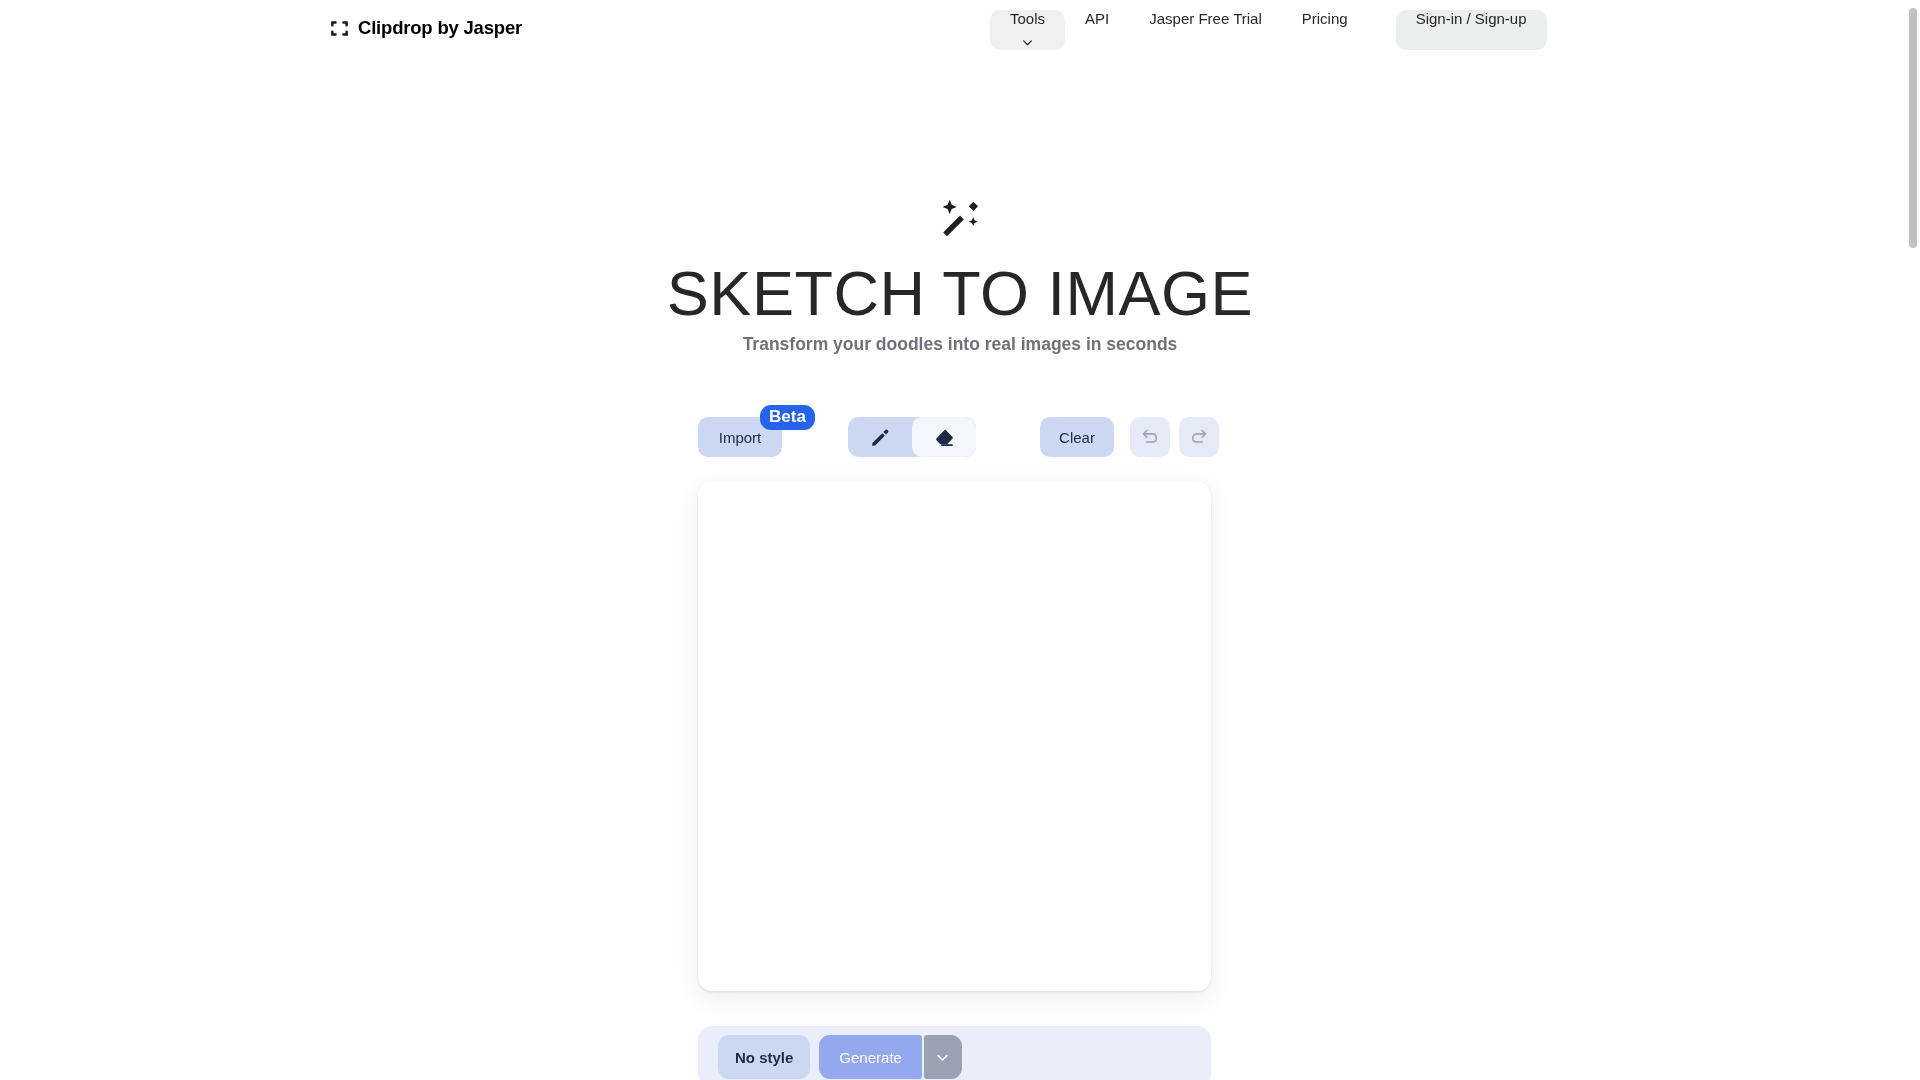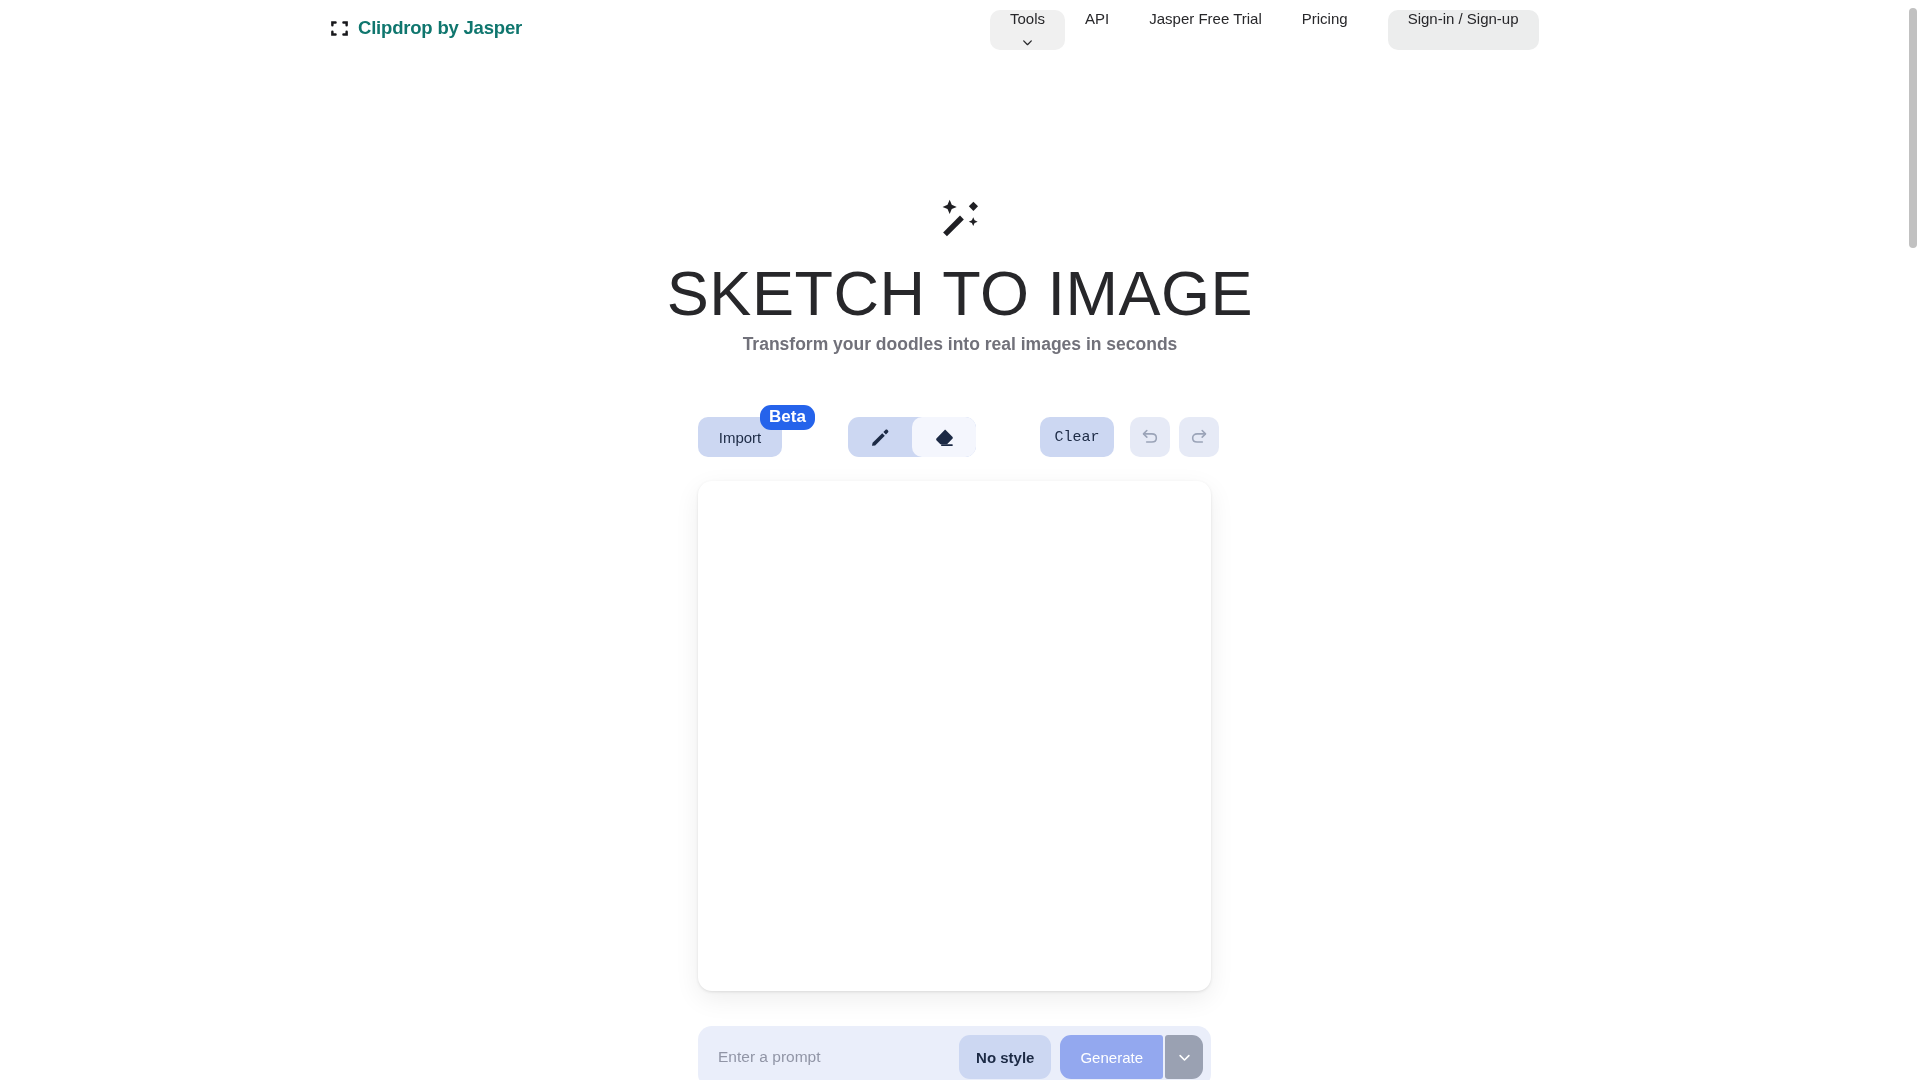--- a/index.html
+++ b/index.html
@@ -32,21 +32,21 @@
   }
   .brand-icon {
     width: 19px; height: 19px;
     display: block;
     flex: none;
     margin-top: 1px;
   }
   .brand-text {
     font-size: 18.5px;
     font-weight: bold;
-    color: #0f766e;
+    color: #000000;
     letter-spacing: -0.2px;
     white-space: nowrap;
   }
 
   .nav-links {
     position: absolute;
     left: 990px;
     top: 9px;
     height: 42px;
     display: flex;
@@ -63,21 +63,21 @@
     font-size: 15px;
     color: #27272a;
     white-space: nowrap;
     cursor: pointer;
     border: none;
     background: transparent;
     font-family: "Liberation Sans", sans-serif;
     flex-direction: column;
   }
   .nav-item.pill { background: #f0f0f0; }
-  .nav-item.signin { background: #eceded; margin-left: 20px; }
+  .nav-item.signin { background: #eceded; margin-left: 28px; }
   .chev {
     width: 13px; height: 13px;
     display: block;
     flex: none;
     margin-top: 2px;
   }
 
   
   .hero {
     position: absolute;
@@ -155,21 +155,21 @@
     flex: 1;
     display: flex;
     align-items: center;
     justify-content: center;
     cursor: pointer;
     background: transparent;
     border: none;
   }
   .seg.active { background: #f4f6fd; border-radius: 10px; }
   .seg svg { width: 21px; height: 21px; display: block; }
-  #clear-btn { left: 342px; top: 1px; width: 74px; font-family: Liberation Mono, monospace; }
+  #clear-btn { left: 342px; top: 1px; width: 74px; }
   .icon-btn {
     position: absolute;
     top: 1px;
     width: 40px; height: 40px;
     background: #e6eaf6;
     border: none;
     border-radius: 10px;
     display: flex;
     align-items: center;
     justify-content: center;
@@ -382,21 +382,20 @@
     </span>
   </button>
 
 </div>
 
 <div class="canvas">
   <span></span>
 </div>
 
 <div class="promptbar">
-  <input class="prompt-input" type="text" placeholder="Enter a prompt" style="">
   <button class="style-btn">
     <span>No style</span>
   </button>
   <button class="generate-btn">
     <span>Generate</span>
   </button>
   <button class="gen-caret">
     <span>
       <svg viewBox="0 0 24 24" fill="none" stroke="#ffffff" stroke-width="2.6" stroke-linecap="round" stroke-linejoin="round">
         <path d="M5 9 L12 16 L19 9"></path>

